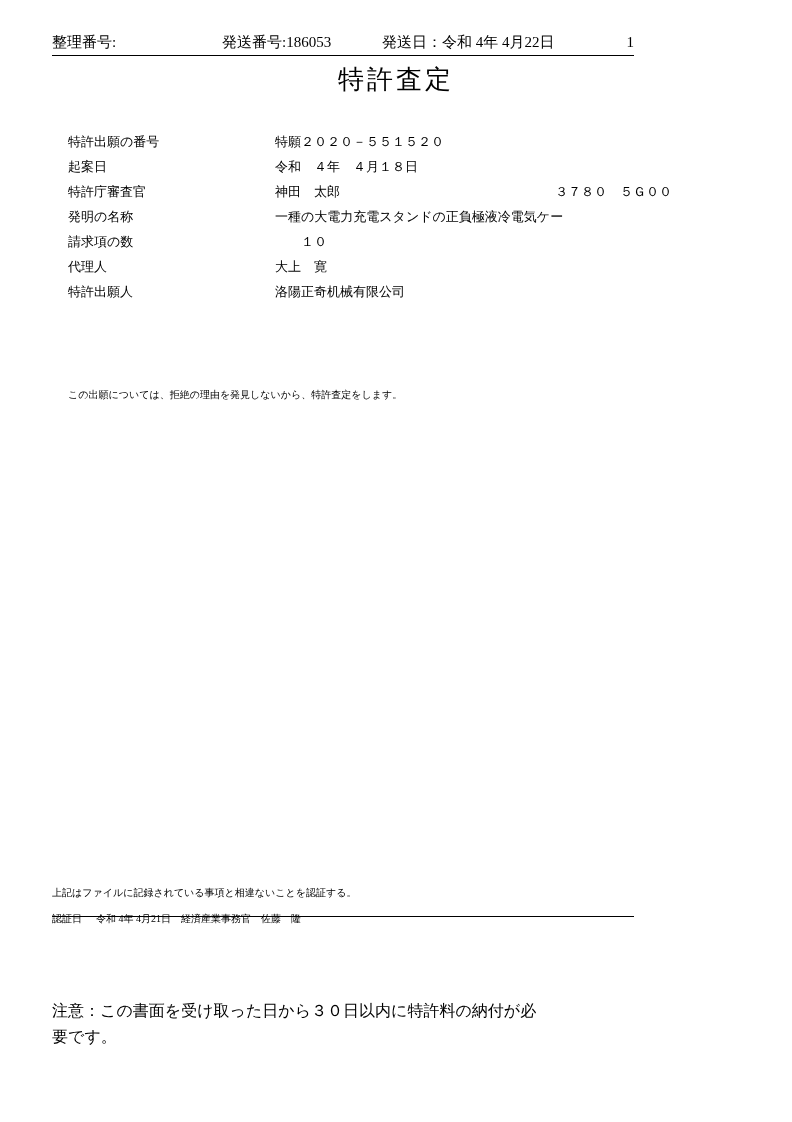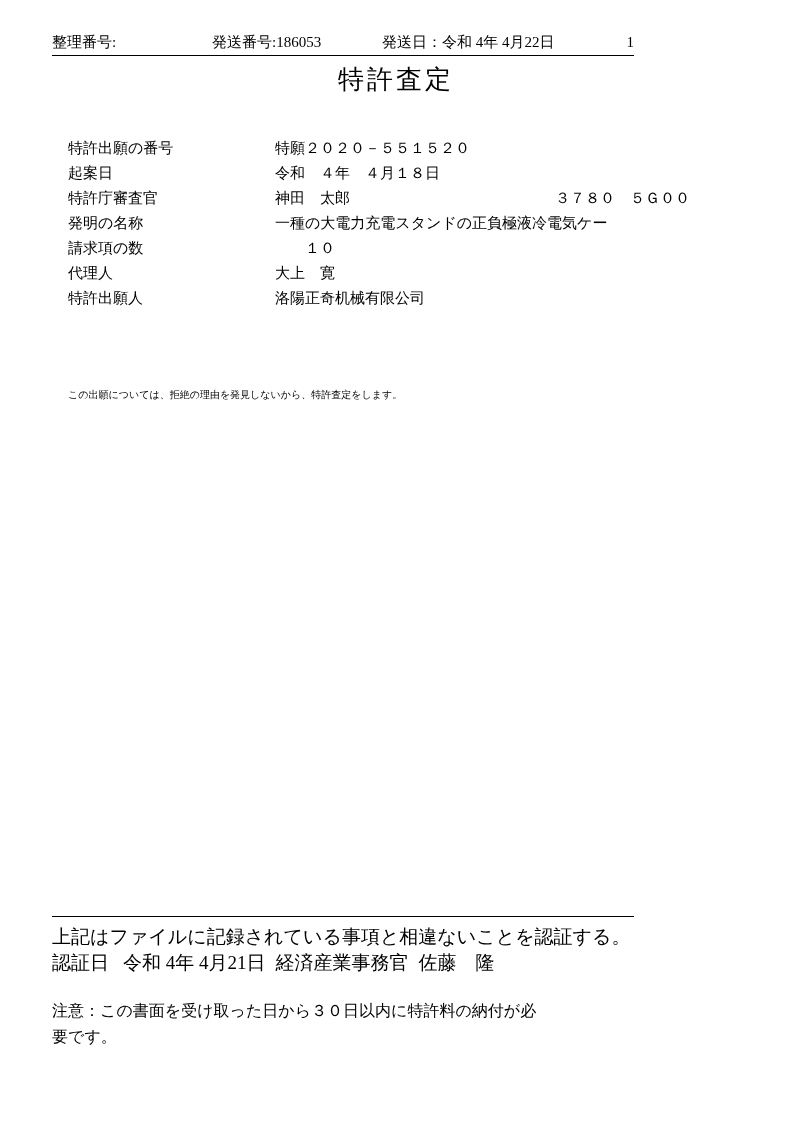--- a/index.html
+++ b/index.html
@@ -37,21 +37,21 @@
     position: relative;
     height: 20px;
   }
   .hdr-seiri {
     position: absolute;
     left: 0px;
     top: 0px;
   }
   .hdr-hasso-no {
     position: absolute;
-    left: 160px;
+    left: 170px;
     top: 0px;
   }
   .hdr-hasso-date {
     position: absolute;
     left: 330px;
     top: 0px;
   }
   .hdr-page {
     position: absolute;
     right: 0px;
@@ -74,23 +74,23 @@
     text-align: center;
     font-size: 26px;
     letter-spacing: 3px;
     font-family: "DejaVu Serif", "Liberation Serif", serif;
   }
 
   
   .fields {
     position: absolute;
     left: 68px;
-    top: 139px;
+    top: 133px;
     width: 600px;
-    font-size: 15px;
+    font-size: 13px;
   }
   .frow {
     position: relative;
     height: 25px;
     white-space: nowrap;
   }
   .flabel {
     position: absolute;
     left: 0;
     top: 0;
@@ -129,23 +129,23 @@
   .footer-rule {
     position: absolute;
     left: 52px;
     top: 916px;
     width: 582px;
     border-bottom: 1px solid #000;
   }
   .footer-block {
     position: absolute;
     left: 52px;
-    top: 924px;
+    top: 880px;
     width: 620px;
-    font-size: 19px;
+    font-size: 10px;
     line-height: 26px;
   }
   .footer-line {
     white-space: nowrap;
   }
   .cert-date-row {
     position: relative;
     white-space: nowrap;
   }
   .notice-block {

